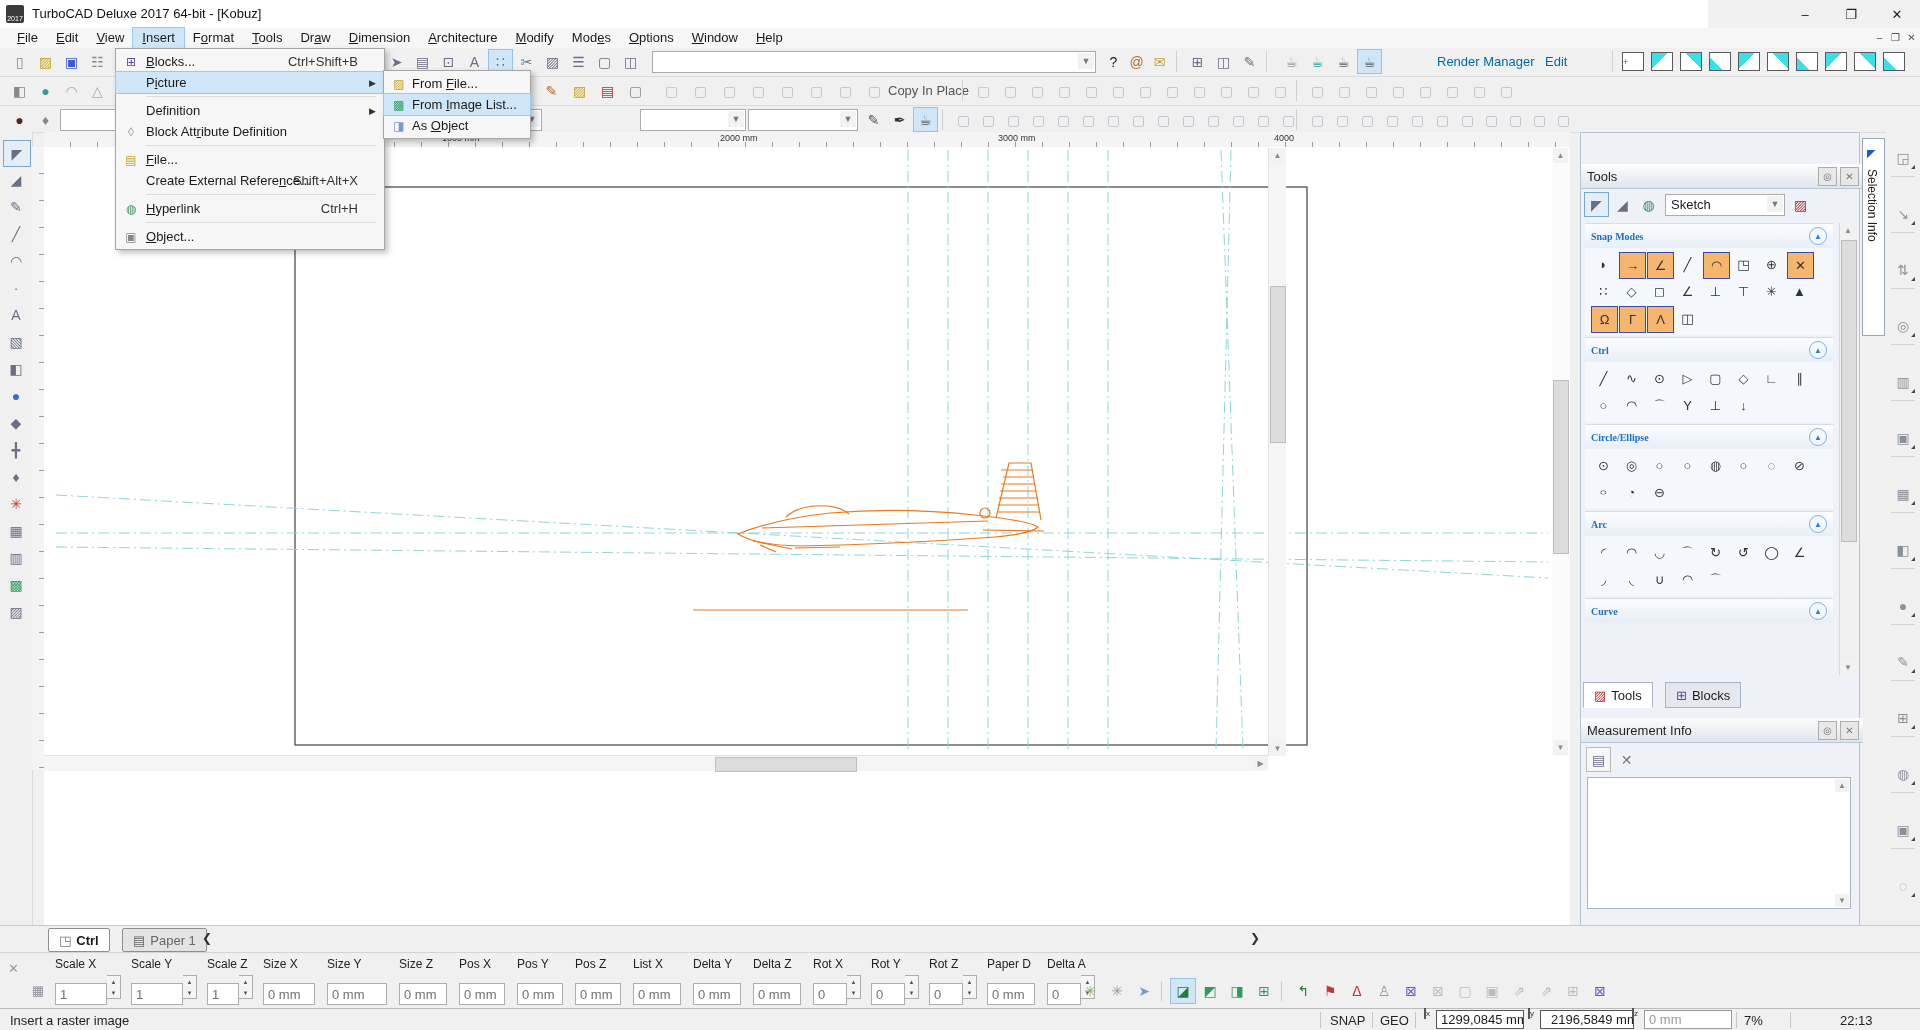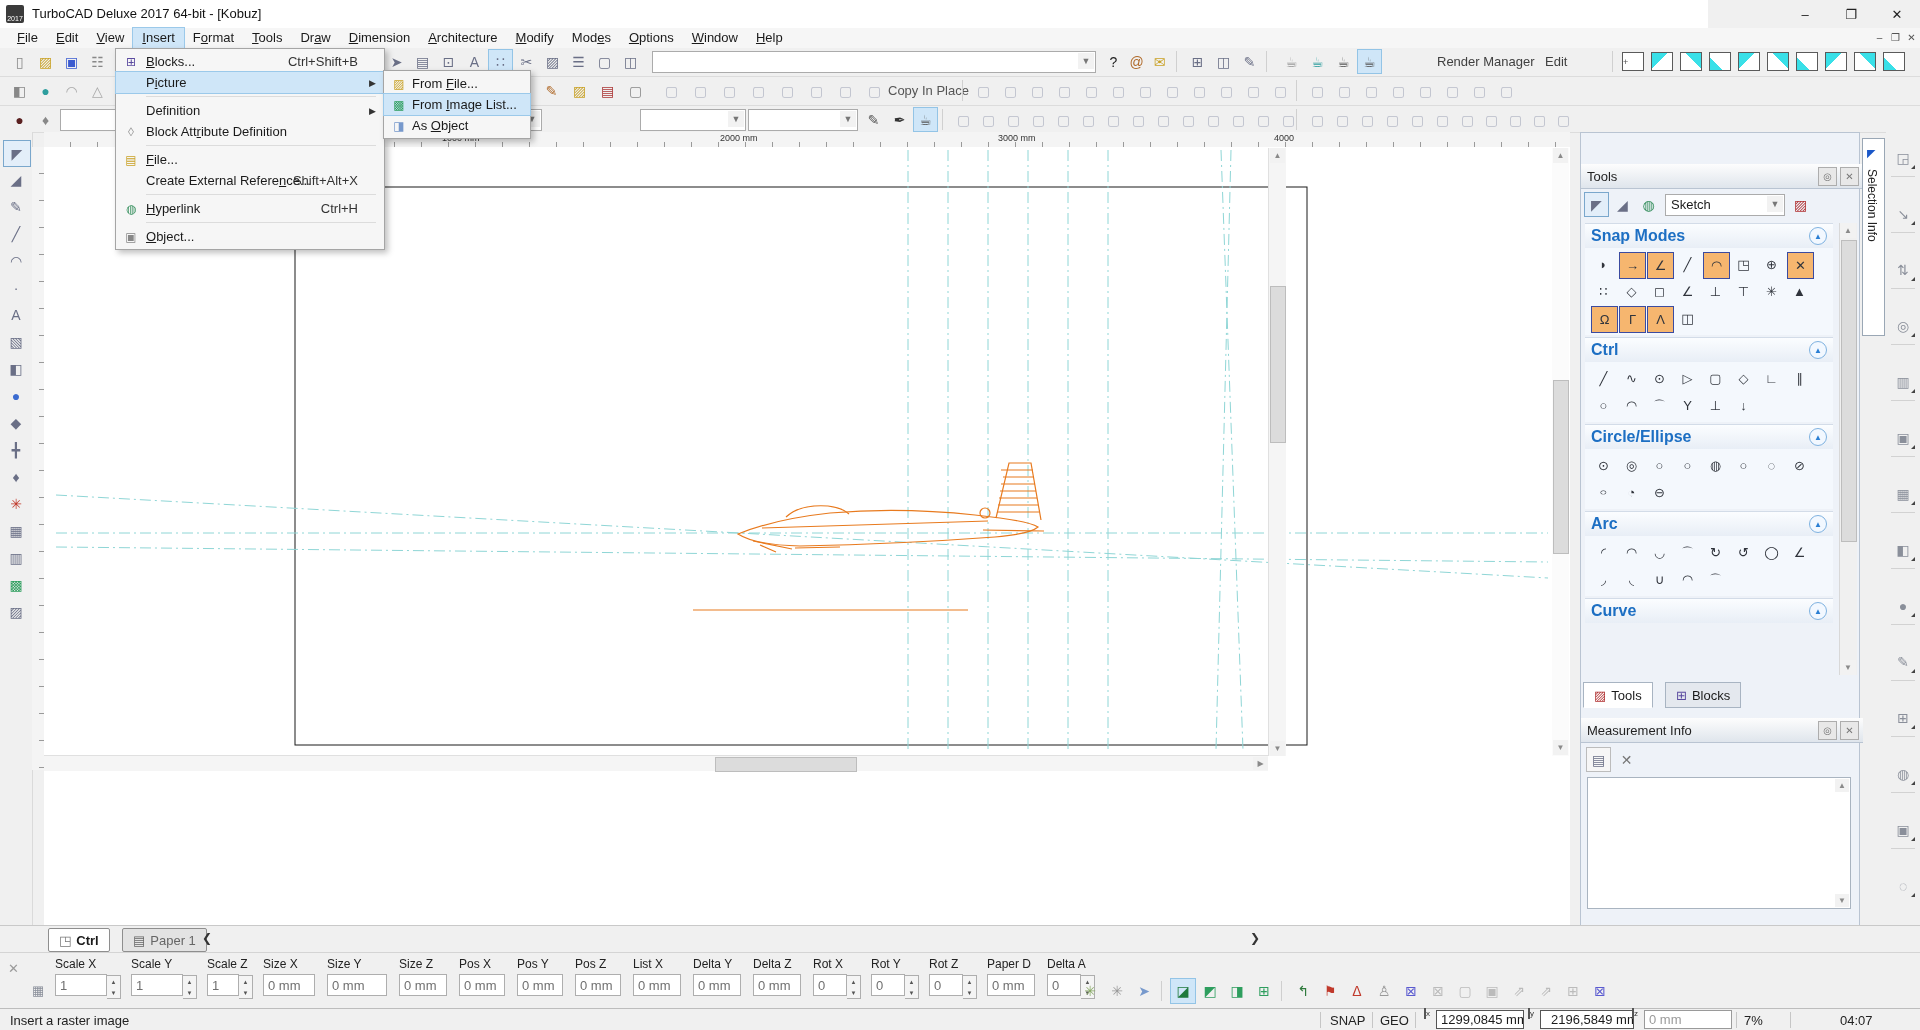--- a/index.html
+++ b/index.html
@@ -21,21 +21,21 @@
   
   .tbrow{left:0;width:1920px;height:28px;background:#f0f0f0;border-bottom:1px solid #dcdcdc;}
   .tbi{position:absolute;top:2px;width:23px;height:23px;display:flex;align-items:center;justify-content:center;
        font-size:14px;color:#6a6f86;}
   .tbi.lite{color:#b9bcc9;}
   .tbi.hl{background:#cfe6f8;outline:1px solid #93c4e6;}
   .tbsep{position:absolute;top:3px;width:1px;height:21px;background:#d0d0d0;}
   .combo{position:absolute;top:3px;height:20px;background:#fff;border:1px solid #ababab;}
   .combo .arr{position:absolute;right:1px;top:1px;width:16px;height:16px;background:#f2f2f2;color:#777;
               font-size:9px;display:flex;align-items:center;justify-content:center;}
-  .tblabel{position:absolute;top:6px;color:#404040;font-size:13px;}
+  .tblabel{position:absolute;top:6px;color:#0369a1;font-size:13px;}
   .cube{position:absolute;top:4px;width:20px;height:17px;border:1px solid #5a5a5a;
         background:linear-gradient(135deg,#39e0e8 42%,#ffffff 42%);}
   .cube.v2{background:linear-gradient(225deg,#39e0e8 42%,#ffffff 42%);}
   .cube.v3{background:linear-gradient(45deg,#39e0e8 35%,#ffffff 35%);}
   .cube.plain{background:#fff;}
   
   #lefttools{left:0;top:132px;width:32px;height:893px;background:#f0f0f0;border-right:1px solid #dadada;}
   .lti{position:absolute;left:3px;width:26px;height:25px;display:flex;align-items:center;justify-content:center;font-size:14px;color:#6a6f86;}
   .lti.pressed{background:#e3eef9;border:1px solid #7aa7cc;}
   
@@ -63,21 +63,21 @@
   u{text-decoration:underline;}
   
   #rpanel{left:1580px;top:132px;width:278px;height:793px;background:#eef2f8;border:1px solid #b9c4d2;}
   .phead{position:absolute;left:0;width:276px;height:24px;background:linear-gradient(#fdfdfd,#dfe5ec);
          border-bottom:1px solid #b9c4d2;display:flex;align-items:center;padding-left:6px;font-size:13px;color:#222;}
   .phead .pbtns{position:absolute;right:4px;top:3px;display:flex;gap:3px;}
   .pbtn{width:17px;height:17px;border:1px solid #adadad;background:#e8e8e8;color:#777;font-size:10px;
         display:flex;align-items:center;justify-content:center;}
   .sect-head{position:absolute;left:4px;width:248px;height:24px;display:flex;align-items:center;
              background:linear-gradient(#fbfdff,#e8eef6);border-top:1px solid #d3dce8;}
-  .sect-head .st{color:#1d6fc3;font-weight:bold;font-size:16px;padding-left:6px;}
+  .sect-head .st{color:#1d6fc3;font-weight:bold;font-size:10px;padding-left:6px;font-family:Liberation Serif, serif;}
   .sect-head .chev{position:absolute;right:6px;width:16px;height:16px;border:1px solid #7fb2e0;border-radius:50%;
              color:#2a7fd4;font-size:8px;display:flex;align-items:center;justify-content:center;background:#f2f8ff;}
   .sect-body{position:absolute;left:4px;width:248px;background:#f4f8fd;}
   .sicon{position:absolute;width:25px;height:25px;display:flex;align-items:center;justify-content:center;
          font-size:13px;color:#30343c;}
   .sicon.on{background:#f6b66f;border:1px solid #3b4ba0;}
   .squish{transform:scaleY(.65);display:inline-block;}
   #ptabs .ptab{position:absolute;top:0;height:24px;display:flex;align-items:center;gap:5px;padding:0 10px;
         border:1px solid #a8b4c2;background:#e4e8ee;font-size:13px;}
   #ptabs .ptab.active{background:#fff;border-bottom-color:#fff;}
@@ -90,21 +90,21 @@
   .fri:after{content:"";position:absolute;right:1px;bottom:1px;border-left:4px solid transparent;border-bottom:4px solid #444;}
   
   #tabsrow{left:0;top:925px;width:1920px;height:27px;background:#f0f0f0;border-top:1px solid #c9c9c9;}
   .sheettab{position:absolute;top:2px;height:22px;display:flex;align-items:center;gap:5px;padding:0 10px;
             border:1px solid #8e8e8e;border-radius:2px;font-size:13px;}
   .sheettab.active{background:#fff;font-weight:bold;}
   .sheettab.inactive{background:#e3e3e3;color:#666;}
   
   #inspector{left:0;top:952px;width:1920px;height:56px;background:#f0f0f0;border-top:1px solid #d4d4d4;}
   .ifield{position:absolute;top:4px;}
-  .ifield .ilabel{font-size:12px;color:#222;margin-bottom:3px;white-space:nowrap;}
+  .ifield .ilabel{font-size:12px;color:#222;margin-bottom:12px;white-space:nowrap;}
   .ifield .ibox{height:20px;background:#fff;border:1px solid #aeaeae;color:#707070;
                 display:flex;align-items:center;padding-left:4px;font-size:13px;}
   .spin{position:absolute;top:18px;width:13px;height:22px;border:1px solid #aeaeae;border-left:none;background:#f4f4f4;
         display:flex;flex-direction:column;align-items:center;justify-content:space-around;color:#555;font-size:6px;}
   .insp-i{position:absolute;top:26px;width:24px;height:24px;display:flex;align-items:center;justify-content:center;font-size:14px;color:#9aa0ad;}
   .insp-i.hl{background:#cfe6f8;outline:1px solid #93c4e6;color:#1f7a3c;}
   
   #statusbar{left:0;top:1008px;width:1920px;height:22px;background:#f0f0f0;border-top:1px solid #bdbdbd;}
   .stsep{position:absolute;top:3px;width:1px;height:16px;background:#c6c6c6;}
   .stlabel{position:absolute;top:4px;font-size:13px;color:#222;}
@@ -737,14 +737,14 @@
   <span class="stsep" style="left:1415px;"></span>
   <span class="coordtag" style="left:1424px;"><span class="bx"></span><span>x</span></span>
   <div class="coordbox" style="left:1436px;width:82px;">1299,0845 mm</div>
   <span class="coordtag" style="left:1528px;"><span class="bx"></span><span>y</span></span>
   <div class="coordbox" style="left:1540px;width:82px;padding-left:10px;">2196,5849 mm</div>
   <span class="coordtag" style="left:1632px;"><span class="bx"></span><span>z</span></span>
   <div class="coordbox" style="left:1644px;width:82px;color:#9a9a9a;border-color:#9a9a9a;">0 mm</div>
   <span class="stsep" style="left:1736px;"></span>
   <span class="stlabel" style="left:1744px;">7%</span>
   <span class="stsep" style="left:1790px;"></span>
-  <span class="stlabel" style="left:1840px;">04:07</span>
+  <span class="stlabel" style="left:1840px;">22:13</span>
 </div>
 
 </body></html>

